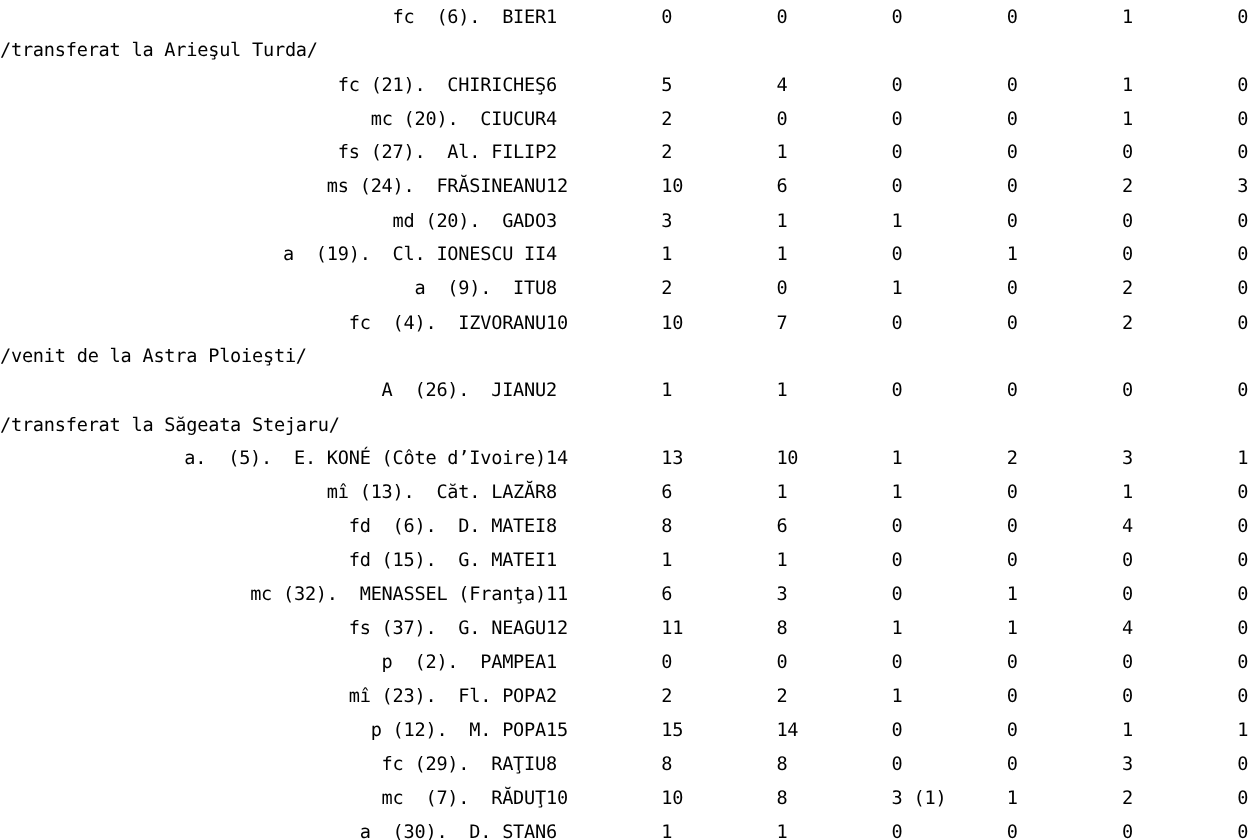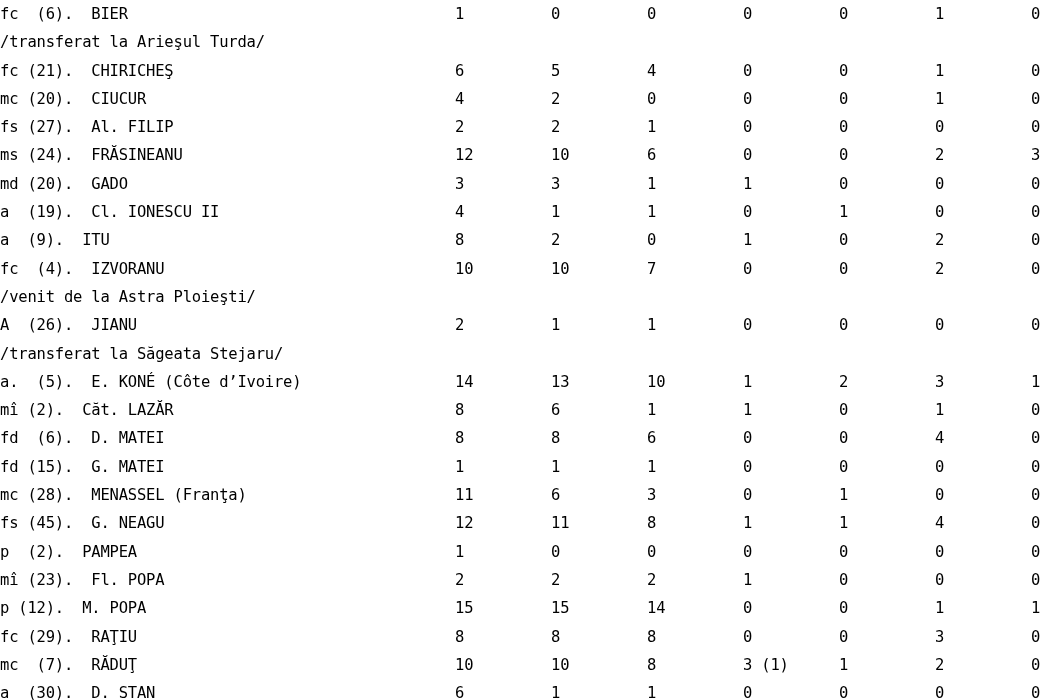--- a/index.html
+++ b/index.html
@@ -29,21 +29,21 @@
     line-height: 28.3px;
   }
   table.roster td {
     padding: 0;
     margin: 0;
     white-space: pre;
     vertical-align: baseline;
     font-family: "DejaVu Sans Mono", monospace;
     letter-spacing: -0.2px;
   }
-  td.c-name  { width: 455px; padding-left: 4px; }
+  td.c-name  { width: 455px; padding-left: 4px; text-align: right; }
   td.c-note  { width: 455px; padding-left: 4px; font-style: normal; }
   td.c-v0    { width: 96px; }
   td.c-v1    { width: 96px; }
   td.c-v2    { width: 96px; }
   td.c-v3    { width: 96px; }
   td.c-v4    { width: 96px; }
   td.c-v5    { width: 96px; }
   td.c-v6    { width: 115px; }
   tr.note-row td { white-space: pre; }
 </style>
@@ -166,21 +166,21 @@
         <td class="c-name">a.  (5).  E. KONÉ (Côte d’Ivoire)</td>
         <td class="c-v0">14</td>
         <td class="c-v1">13</td>
         <td class="c-v2">10</td>
         <td class="c-v3">1</td>
         <td class="c-v4">2</td>
         <td class="c-v5">3</td>
         <td class="c-v6">1 (0)</td>
       </tr>
       <tr>
-        <td class="c-name">mî (2).  Căt. LAZĂR</td>
+        <td class="c-name">mî (13).  Căt. LAZĂR</td>
         <td class="c-v0">8</td>
         <td class="c-v1">6</td>
         <td class="c-v2">1</td>
         <td class="c-v3">1</td>
         <td class="c-v4">0</td>
         <td class="c-v5">1</td>
         <td class="c-v6">0</td>
       </tr>
       <tr>
         <td class="c-name">fd  (6).  D. MATEI</td>
@@ -196,31 +196,31 @@
         <td class="c-name">fd (15).  G. MATEI</td>
         <td class="c-v0">1</td>
         <td class="c-v1">1</td>
         <td class="c-v2">1</td>
         <td class="c-v3">0</td>
         <td class="c-v4">0</td>
         <td class="c-v5">0</td>
         <td class="c-v6">0</td>
       </tr>
       <tr>
-        <td class="c-name">mc (28).  MENASSEL (Franţa)</td>
+        <td class="c-name">mc (32).  MENASSEL (Franţa)</td>
         <td class="c-v0">11</td>
         <td class="c-v1">6</td>
         <td class="c-v2">3</td>
         <td class="c-v3">0</td>
         <td class="c-v4">1</td>
         <td class="c-v5">0</td>
         <td class="c-v6">0</td>
       </tr>
       <tr>
-        <td class="c-name">fs (45).  G. NEAGU</td>
+        <td class="c-name">fs (37).  G. NEAGU</td>
         <td class="c-v0">12</td>
         <td class="c-v1">11</td>
         <td class="c-v2">8</td>
         <td class="c-v3">1</td>
         <td class="c-v4">1</td>
         <td class="c-v5">4</td>
         <td class="c-v6">0</td>
       </tr>
       <tr>
         <td class="c-name">p  (2).  PAMPEA</td>

